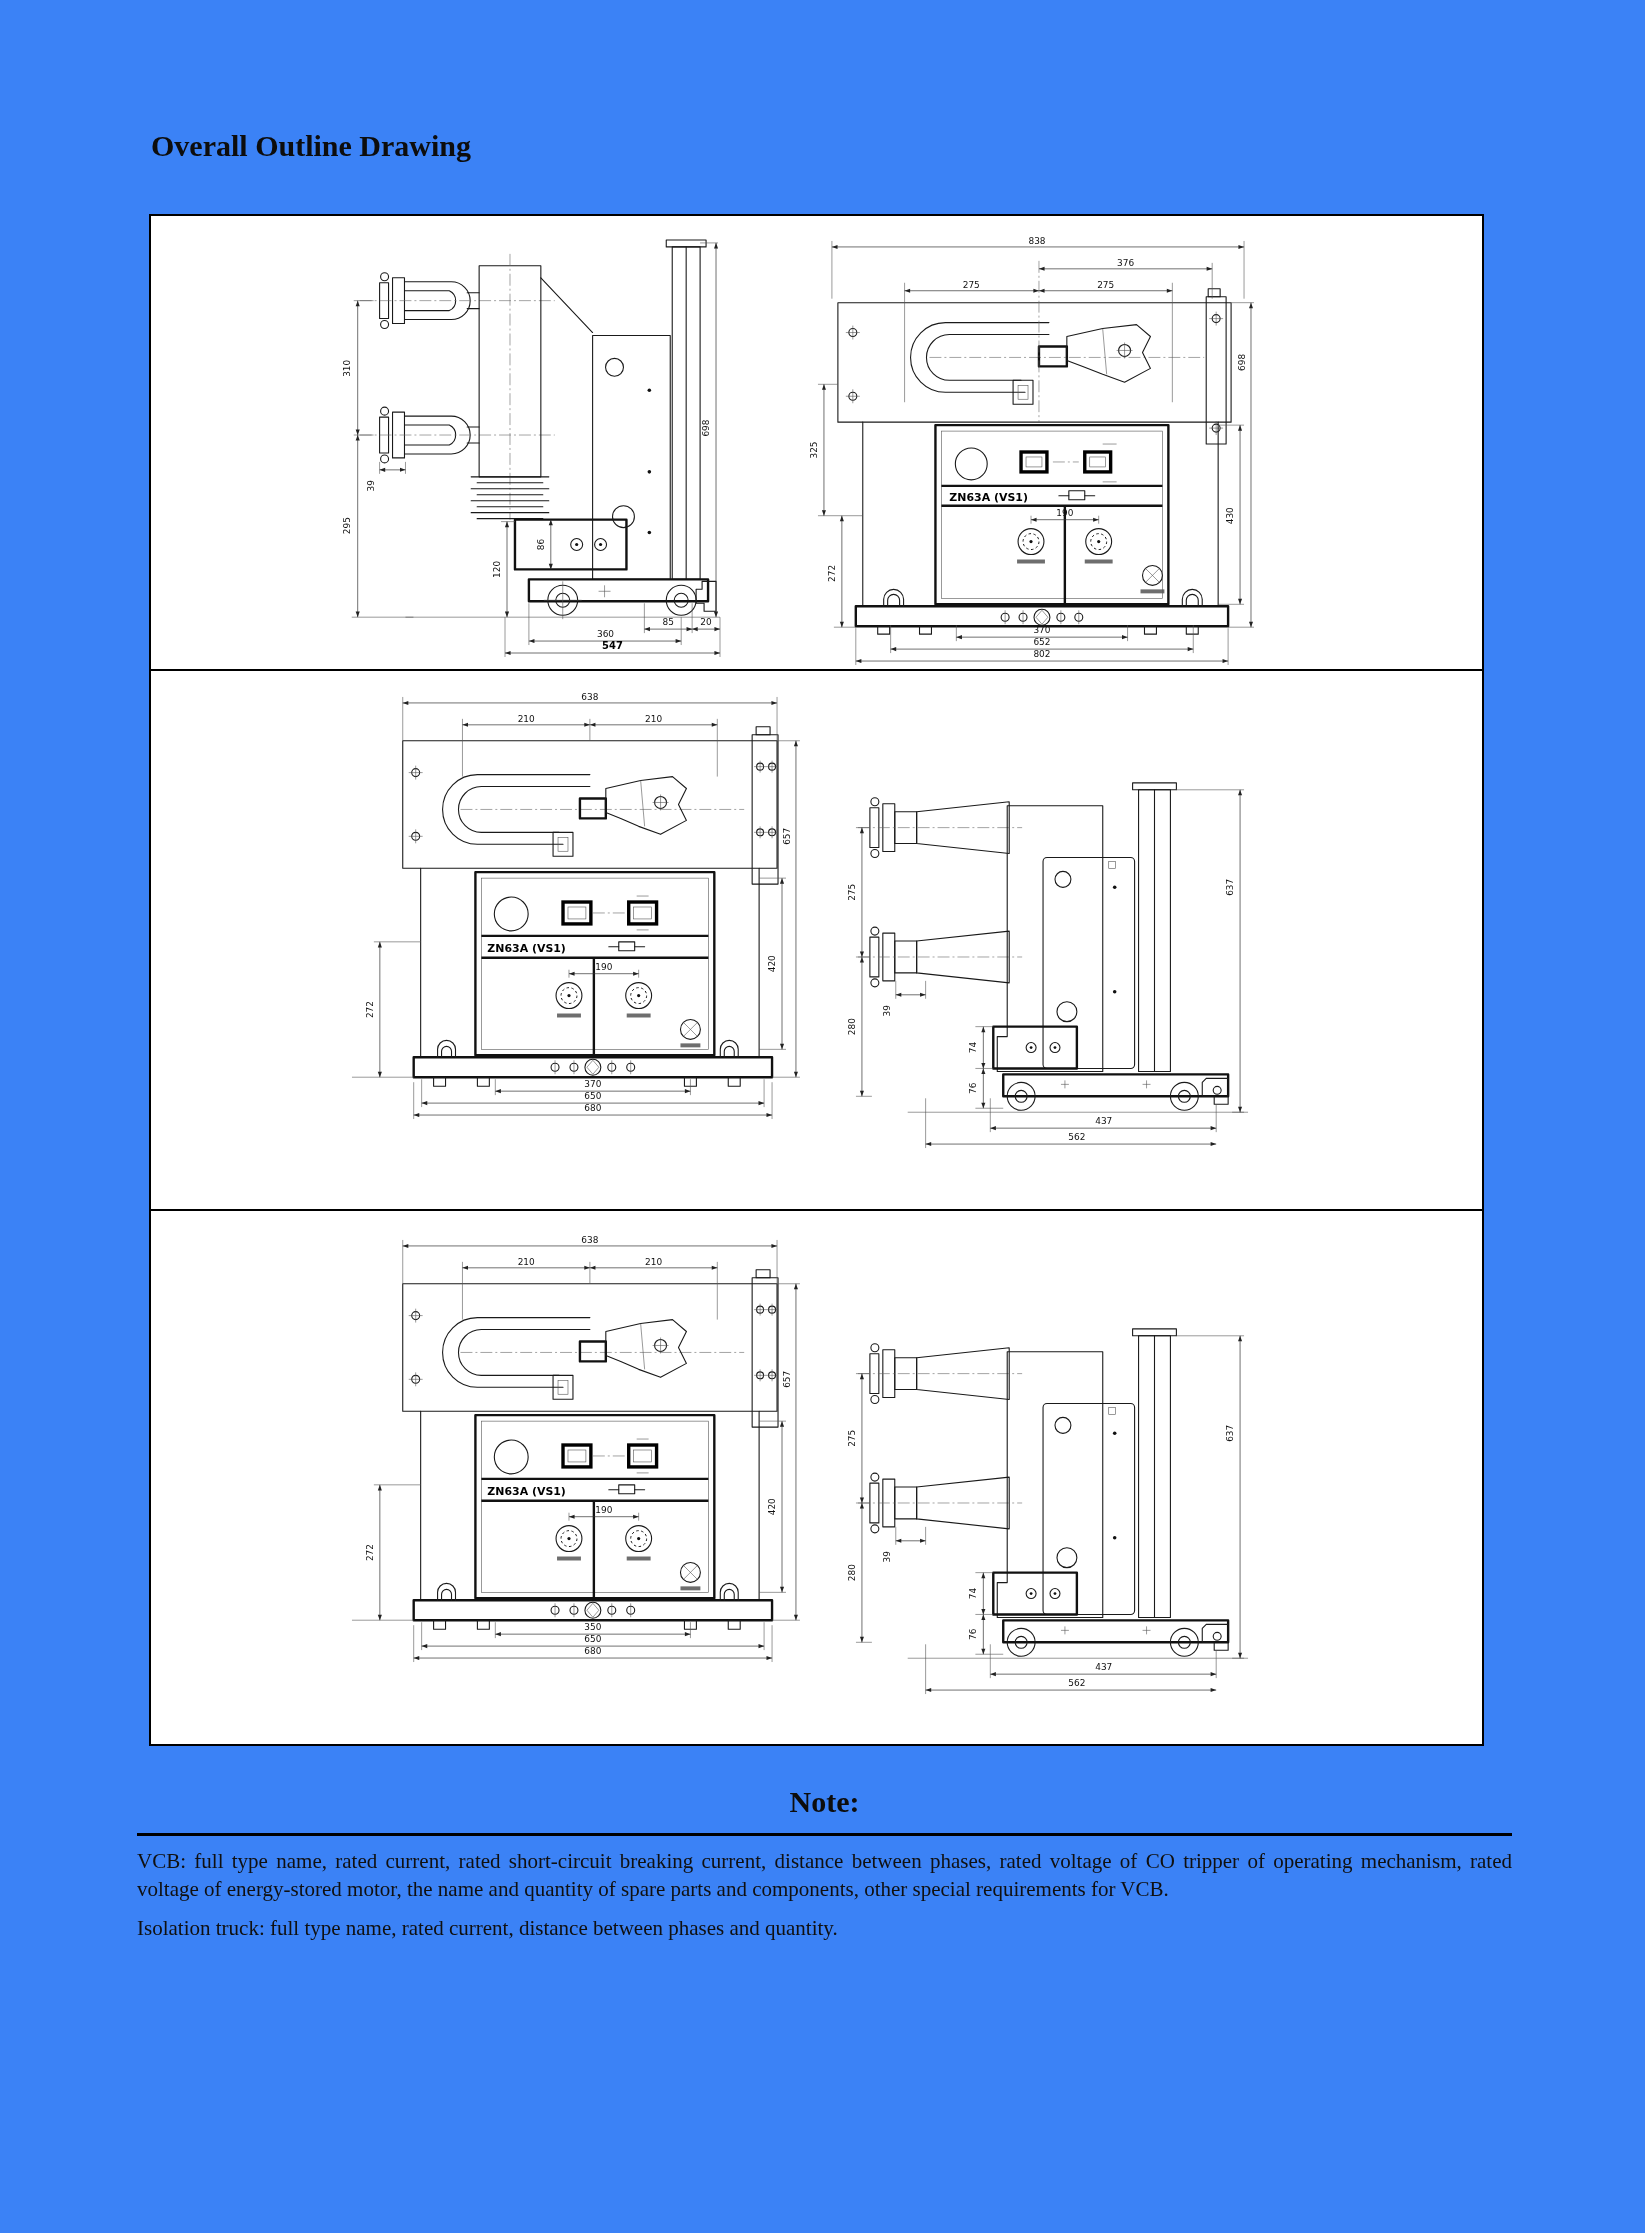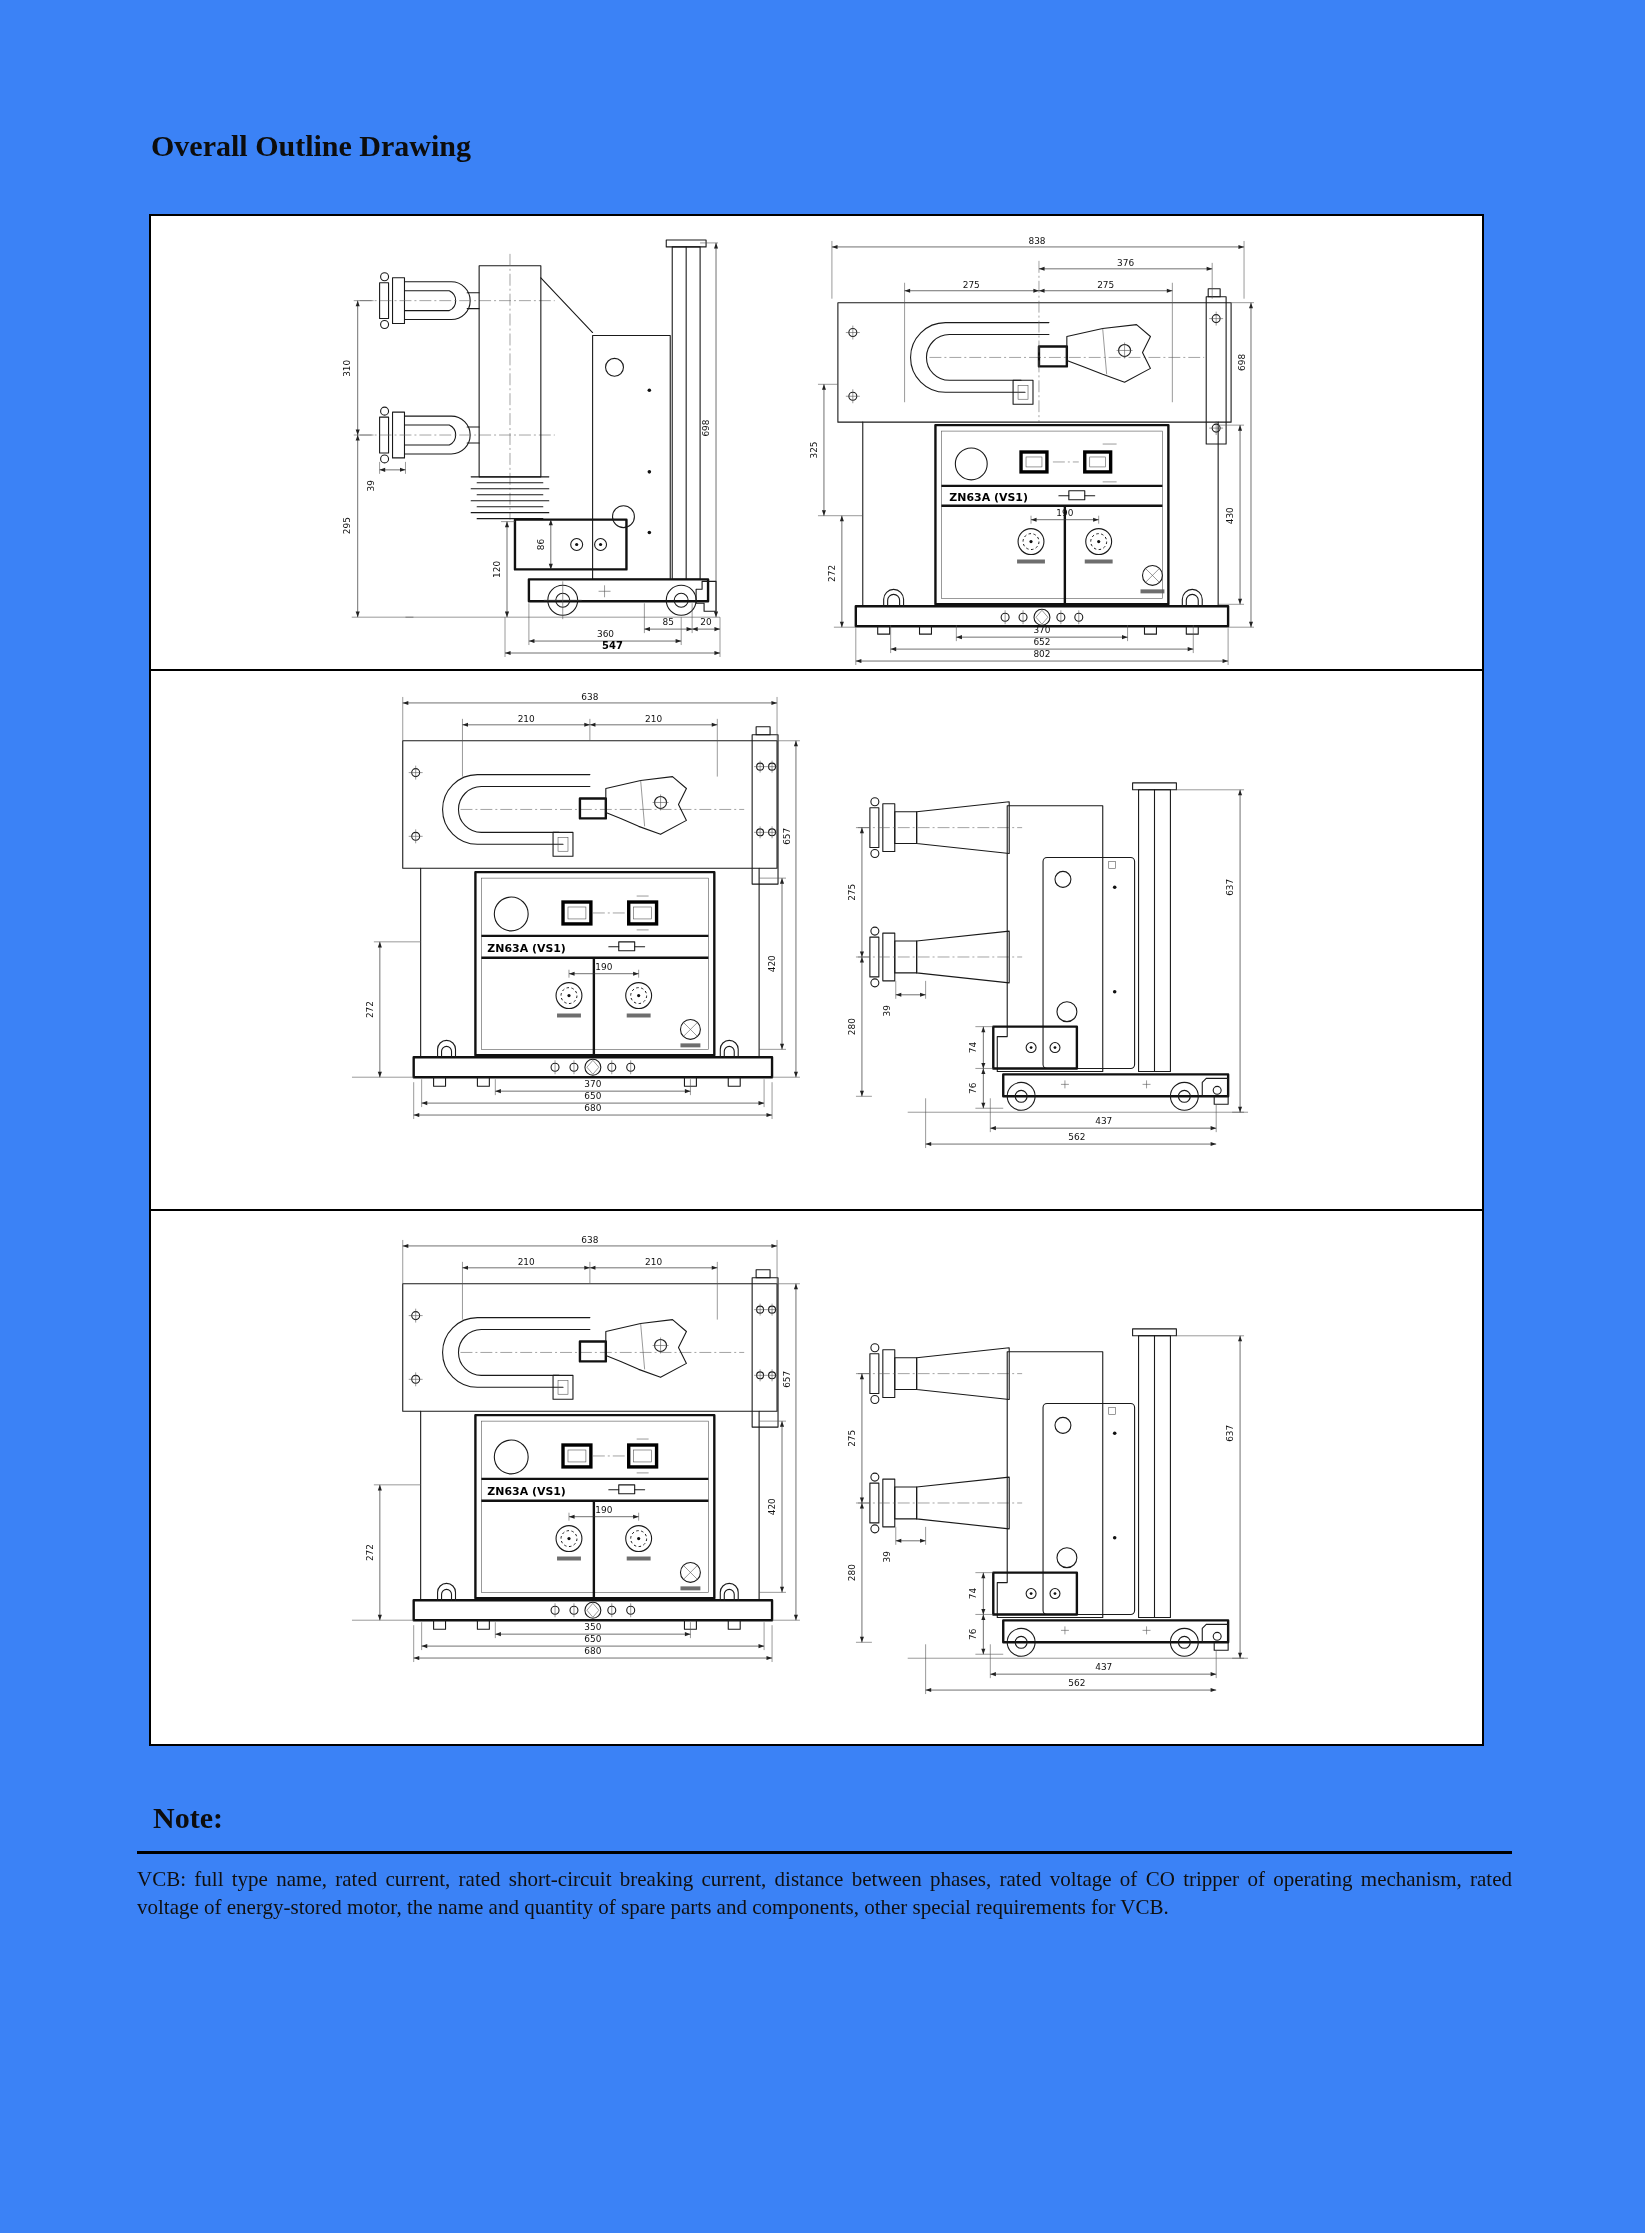--- a/index.html
+++ b/index.html
@@ -18,21 +18,21 @@
   .dim{stroke:#333;stroke-width:.7;fill:none;}
   .cl{stroke:#666;stroke-width:.6;fill:none;stroke-dasharray:12 3 2 3;}
   .dash{stroke:#1a1a1a;stroke-width:1;fill:none;stroke-dasharray:2.5 2.5;}
   .dot{fill:#111;stroke:none;}
   .sm{fill:#555;stroke:none;opacity:.85;}
   .dt{font:9px "DejaVu Sans",sans-serif;fill:#111;}
   .dtb{font:bold 10px "DejaVu Sans",sans-serif;fill:#000;}
   .np{font:bold 11px "DejaVu Sans",sans-serif;fill:#000;}
   
   .note{position:absolute;left:137px;top:1785px;width:1375px;}
-  .note h2{margin:16px;font-size:30px;font-weight:bold;color:#0d0d0d;}
+  .note h2{margin:0;font-size:30px;font-weight:bold;color:#0d0d0d;text-align:center;}
   .note .rule{height:0;border:none;border-top:3.5px solid #000;margin:14px 0 12px 0;}
   .note p{margin:9px 0 11px 0;font-size:21px;line-height:1.33;text-align:justify;color:#101010;}
 </style>
 </head>
 <body>
 
 <svg width="0" height="0" style="position:absolute" aria-hidden="true">
   <defs>
     <marker id="arw" viewBox="0 0 8 6" refX="7.6" refY="3" markerWidth="9" markerHeight="7" orient="auto-start-reverse">
       <path d="M0.5,0.4 L7.6,3 L0.5,5.6 Z" fill="#222"></path>
@@ -603,16 +603,17 @@
       <path class="thin" d="M330,52 H398 M386,376 H398"></path>
       <line class="dim" marker-start="url(#arw)" marker-end="url(#arw)" x1="394" y1="52" x2="394" y2="376"></line>
       <text class="dt" text-anchor="middle" transform="rotate(-90 387 150)" x="387" y="150">637</text>
     </g>
   </svg>
 
   <div class="note">
     <h2>Note:</h2>
     <hr class="rule">
     <p>VCB: full type name, rated current, rated short-circuit breaking current, distance between phases, rated voltage of CO tripper of operating mechanism, rated voltage of energy-stored motor, the name and quantity of spare parts and components, other special requirements for VCB.</p>
+    <p>Isolation truck: full type name, rated current, distance between phases and quantity.</p>
   </div>
 
 </div>
 
 
 </body></html>

